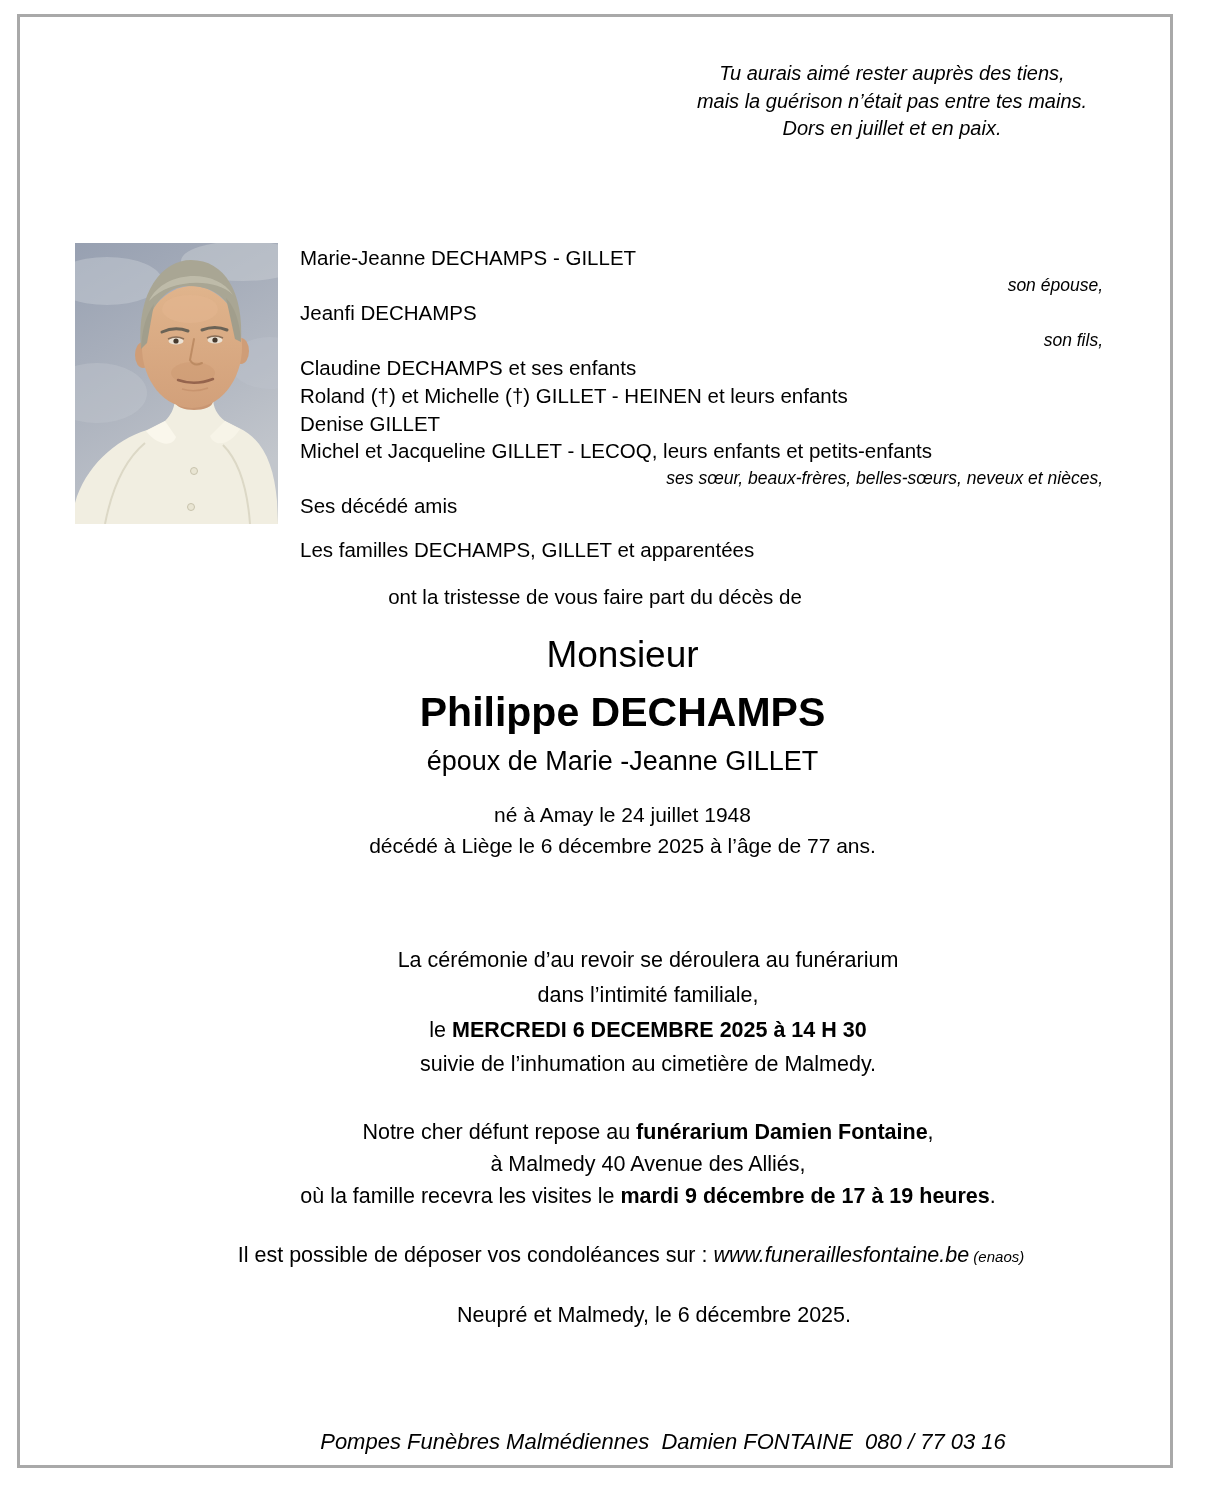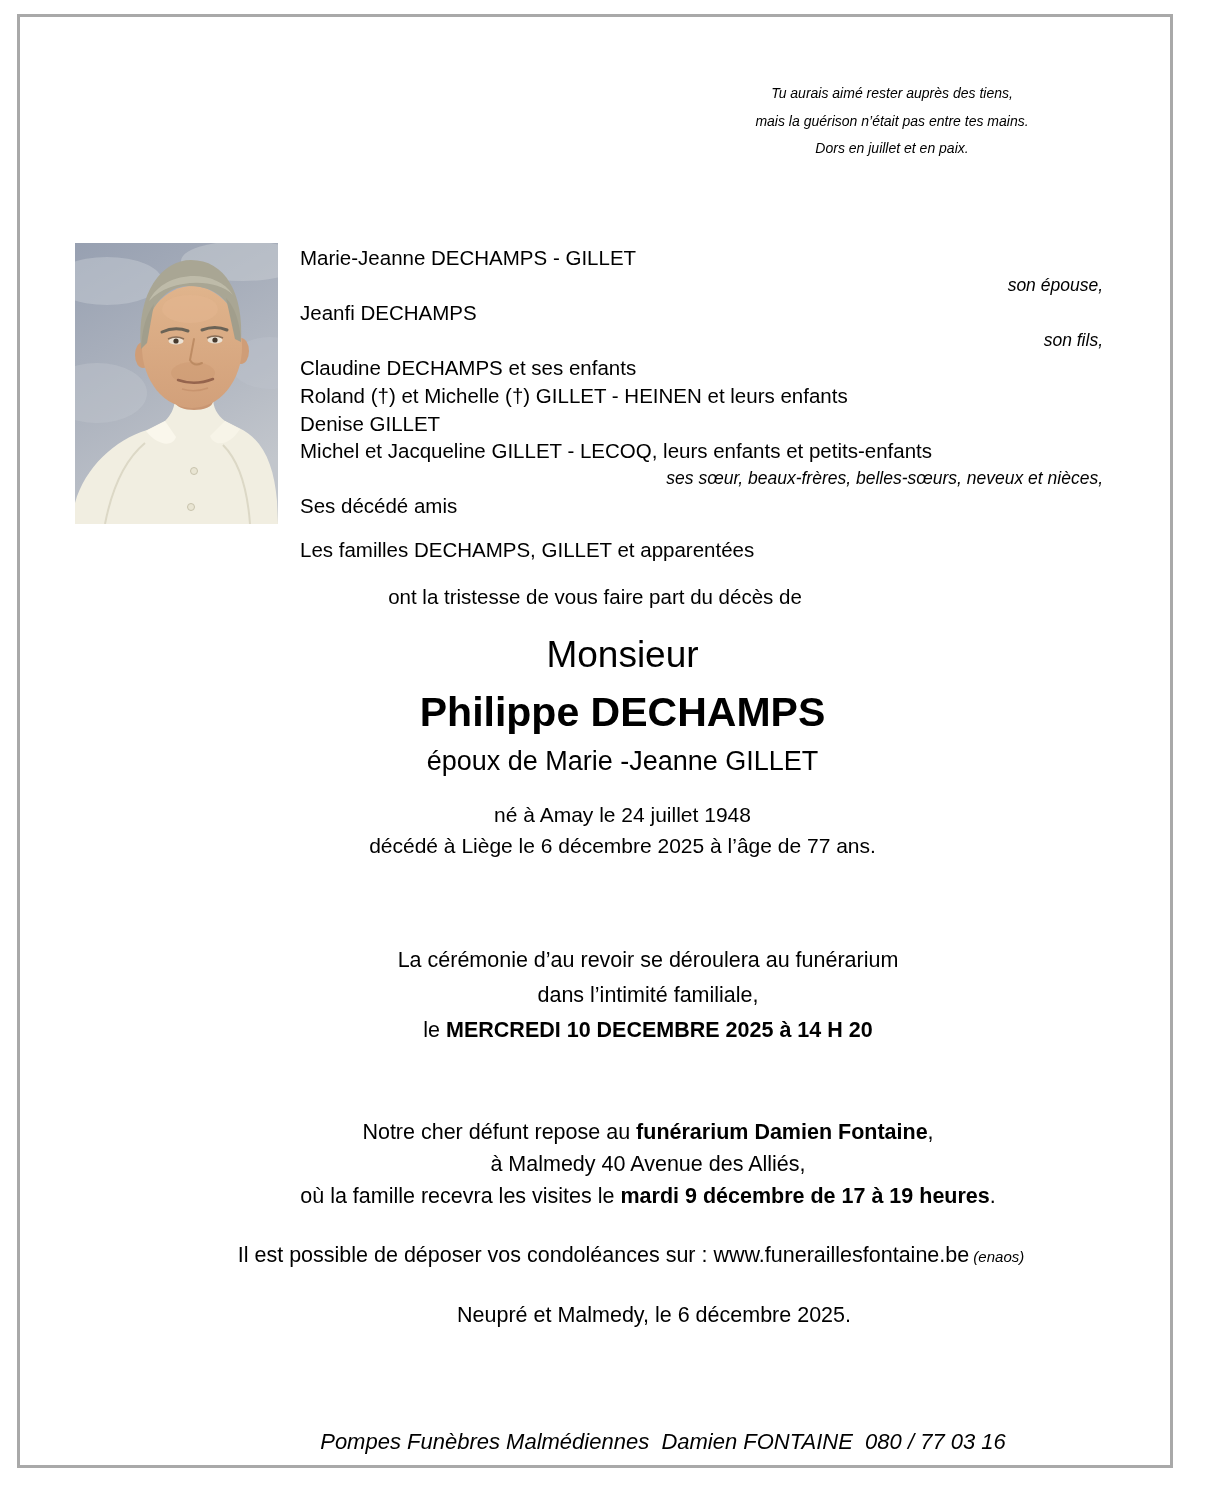--- a/index.html
+++ b/index.html
@@ -7,42 +7,42 @@
     width:1215px;height:1486px;position:relative;background:#ffffff;
     font-family:"Liberation Sans", sans-serif;color:#000;overflow:hidden;
   }
   .frame{
     position:absolute;left:17px;top:14px;width:1156px;height:1454px;
     border:3px solid #a9a9a9;box-sizing:border-box;background:#fff;
   }
   .abs{position:absolute;}
   
   .epitaph{
-    left:592px;top:80px;width:600px;text-align:center;font-style:italic;
-    font-size:14px;line-height:27.5px;font-weight:500;
+    left:592px;top:60px;width:600px;text-align:center;font-style:italic;
+    font-size:20px;line-height:27.5px;font-weight:500;
   }
   
   .photo{left:75px;top:243px;width:203px;height:281px;}
   .photo svg{display:block;}
   
   .family{left:300px;top:244px;width:803px;}
   .family .row{height:27.6px;line-height:27.6px;white-space:nowrap;}
   .family .name{font-size:20.5px;text-align:left;}
   .family .relation{font-size:17.5px;font-style:italic;text-align:right;}
   .families-line{left:300px;top:536px;font-size:20.5px;line-height:28px;}
   .intro{left:0px;top:585px;width:1190px;text-align:center;font-size:20.5px;}
   .monsieur{left:15px;top:633px;width:1215px;text-align:center;font-size:37px;line-height:44px;}
   .deceased-name{left:15px;top:688px;width:1215px;text-align:center;font-size:41px;font-weight:bold;line-height:48px;}
   .epoux{left:15px;top:744px;width:1215px;text-align:center;font-size:27px;line-height:34px;}
   .birth{left:15px;top:799px;width:1215px;text-align:center;font-size:21px;line-height:31px;}
   .death{left:15px;top:830px;width:1215px;text-align:center;font-size:21px;line-height:31px;}
   .ceremony{left:80px;top:943px;width:1136px;text-align:center;font-size:21.5px;line-height:34.8px;}
   .visits{left:80px;top:1116px;width:1136px;text-align:center;font-size:21.5px;line-height:32px;}
   .condolences{left:47px;top:1243px;width:1168px;text-align:center;font-size:21.5px;}
-  .condolences .url{}
+  .condolences .url{font-style:italic;}
   .condolences .note{font-style:italic;font-size:15px;margin-top:16px;}
   .dateline{left:93px;top:1303px;width:1122px;text-align:center;font-size:21.5px;}
   .footer{left:111px;top:1429px;width:1104px;text-align:center;font-style:italic;font-size:22px;white-space:pre;}
   b{font-weight:bold;}
 </style>
 </head>
 <body>
 
 <div class="frame"></div>
 
@@ -130,21 +130,22 @@
 <div class="abs intro">ont la tristesse de vous faire part du décès de</div>
 <div class="abs monsieur">Monsieur</div>
 <div class="abs deceased-name">Philippe DECHAMPS</div>
 <div class="abs epoux">époux de Marie -Jeanne GILLET</div>
 <div class="abs birth">né à Amay le 24 juillet 1948</div>
 <div class="abs death">décédé à Liège le 6 décembre 2025 à l’âge de 77 ans.</div>
 
 <div class="abs ceremony">
   <div>La cérémonie d’au revoir se déroulera au funérarium</div>
   <div>dans l’intimité familiale,</div>
-  <div><span>le </span><b>MERCREDI 10 DECEMBRE 2025 à 14 H 20</b></div>
+  <div><span>le </span><b>MERCREDI 6 DECEMBRE 2025 à 14 H 30</b></div>
+  <div>suivie de l’inhumation au cimetière de Malmedy.</div>
 </div>
 
 <div class="abs visits">
   <div><span>Notre cher défunt repose au </span><b>funérarium Damien Fontaine</b><span>,</span></div>
   <div>à Malmedy 40 Avenue des Alliés,</div>
   <div><span>où la famille recevra les visites le </span><b>mardi 9 décembre de 17 à 19 heures</b><span>.</span></div>
 </div>
 
 <div class="abs condolences">
   <span>Il est possible de déposer vos condoléances sur : </span><span class="url">www.funeraillesfontaine.be</span><span class="note"> (enaos)</span>

